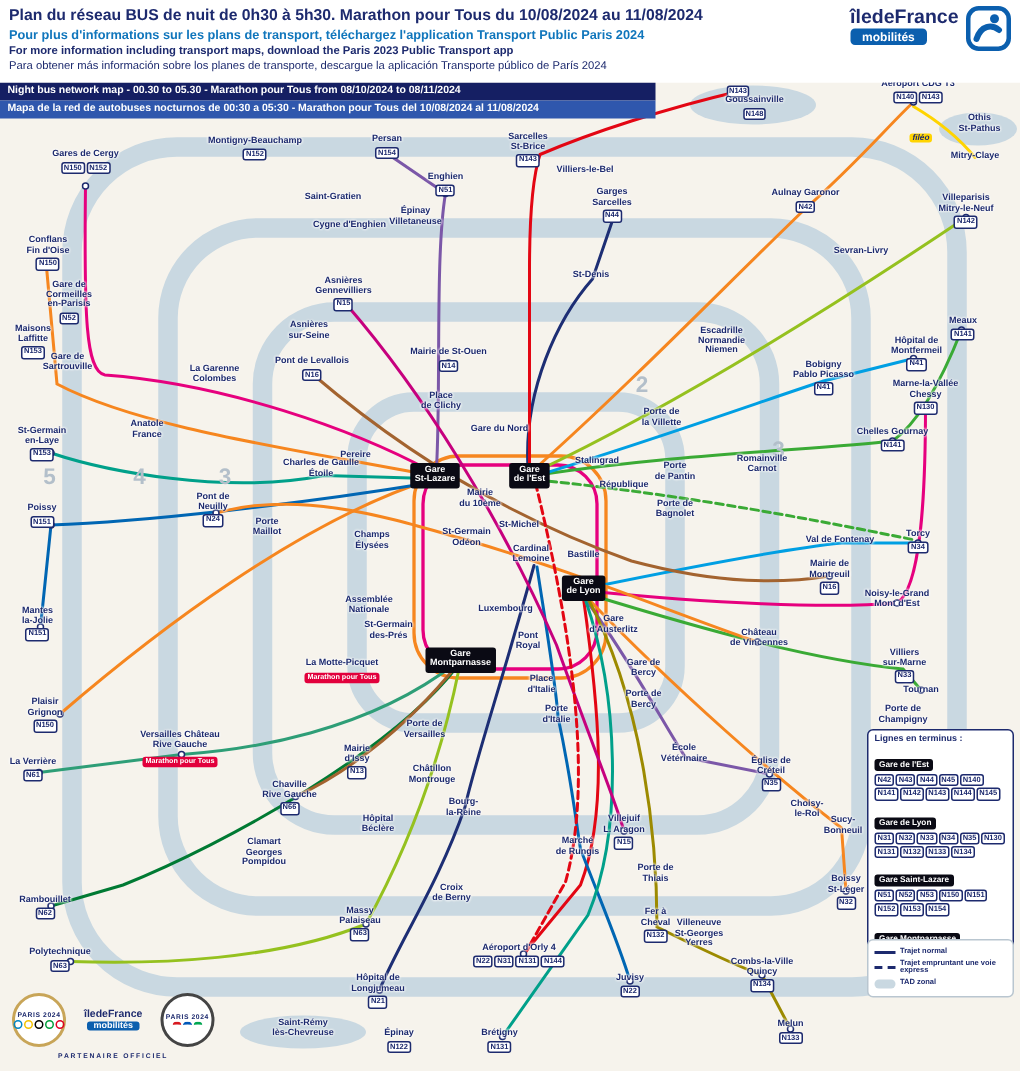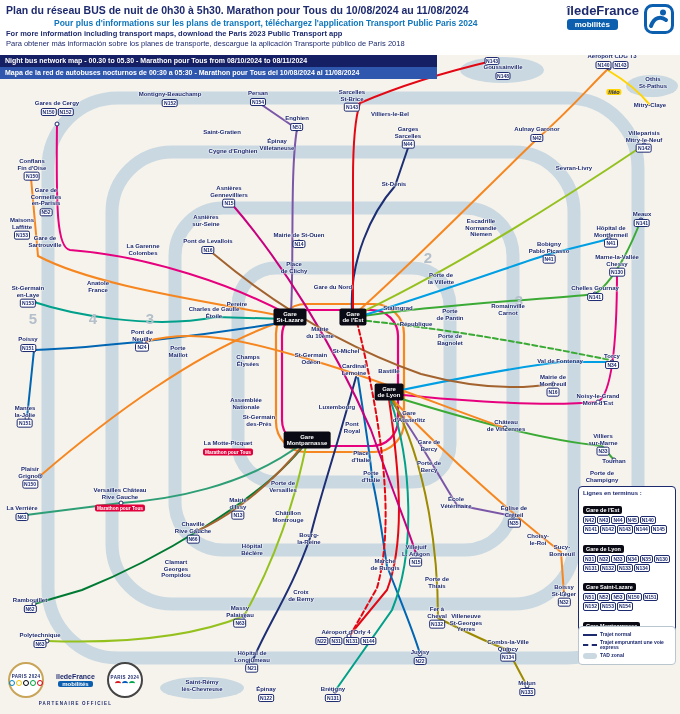--- a/index.html
+++ b/index.html
@@ -4,21 +4,21 @@
 <style>
   html,body{margin:0;padding:0;background:#fff;}
   body{width:680px;height:714px;overflow:hidden;font-family:"Liberation Sans",sans-serif;}
   .page{position:relative;width:680px;height:714px;background:#fff;}
   .mapbg{position:absolute;left:0;top:55px;width:680px;height:659px;background:#f6f3ec;z-index:0;}
   #map-canvas{position:absolute;left:0;top:0;width:680px;height:714px;z-index:1;pointer-events:none;}
   .labels{position:absolute;inset:0;z-index:2;}
   
   .header{position:absolute;left:0;top:0;width:680px;height:55px;background:#fff;z-index:8;}
   .t1{position:absolute;left:6px;top:4px;font-size:10.5px;font-weight:bold;color:#1d2a6e;white-space:nowrap;}
-  .t2{position:absolute;left:6px;top:18px;font-size:8.5px;font-weight:bold;color:#1076bc;white-space:nowrap;margin-left:48px;}
+  .t2{position:absolute;left:6px;top:18px;font-size:8.5px;font-weight:bold;color:#1076bc;white-space:nowrap;}
   .t3{position:absolute;left:6px;top:29px;font-size:7.5px;font-weight:bold;color:#1d2a6e;white-space:nowrap;}
   .t4{position:absolute;left:6px;top:39px;font-size:7.5px;color:#1d2a6e;white-space:nowrap;}
   .logo{position:absolute;right:6px;top:4px;display:flex;gap:5px;align-items:flex-start;}
   .logo-texts{display:flex;flex-direction:column;align-items:flex-start;}
   .idfm-name{font-size:13px;font-weight:bold;color:#1d2a6e;line-height:1;}
   .idfm-box{margin-top:2px;background:#0b5fae;color:#fff;font-size:8px;font-weight:bold;padding:1px 8px;border-radius:3px;}
   
   .banner1{position:absolute;left:0;top:55px;width:432px;height:12px;background:#151f63;color:#fff;font-size:7px;font-weight:bold;line-height:12px;padding-left:5px;z-index:7;white-space:nowrap;}
   .banner2{position:absolute;left:0;top:67px;width:432px;height:12px;background:#2f57ad;color:#fff;font-size:7px;font-weight:bold;line-height:12px;padding-left:5px;z-index:7;white-space:nowrap;}
   
@@ -711,21 +711,21 @@
       </div>
       <div class="marathon" style="left: 228px; top: 452px;">Marathon pour Tous</div>
       <div class="marathon" style="left: 120px; top: 508px;">Marathon pour Tous</div>
       <div class="fileo" style="left: 614px; top: 92px;">filéo</div>
     </div>
 
   <div class="header">
     <div class="t1">Plan du réseau BUS de nuit de 0h30 à 5h30. Marathon pour Tous du 10/08/2024 au 11/08/2024</div>
     <div class="t2">Pour plus d'informations sur les plans de transport, téléchargez l'application Transport Public Paris 2024</div>
     <div class="t3">For more information including transport maps, download the Paris 2023 Public Transport app</div>
-    <div class="t4">Para obtener más información sobre los planes de transporte, descargue la aplicación Transporte público de París 2018</div>
+    <div class="t4">Para obtener más información sobre los planes de transporte, descargue la aplicación Transporte público de París 2024</div>
     <div class="logo">
       <div class="logo-texts">
         <span class="idfm-name">îledeFrance</span>
         <span class="idfm-box">mobilités</span>
       </div>
       <span>
         <svg width="30" height="30" viewBox="0 0 30 30">
           <rect x="1.5" y="1.5" width="27" height="27" rx="7" fill="none" stroke="#0b5fae" stroke-width="3"></rect>
           <circle cx="19" cy="8.5" r="3" fill="#0b5fae"></circle>
           <path d="M7,22 C10,13 17,12 22,16" stroke="#0b5fae" stroke-width="4" fill="none" stroke-linecap="round"></path>

